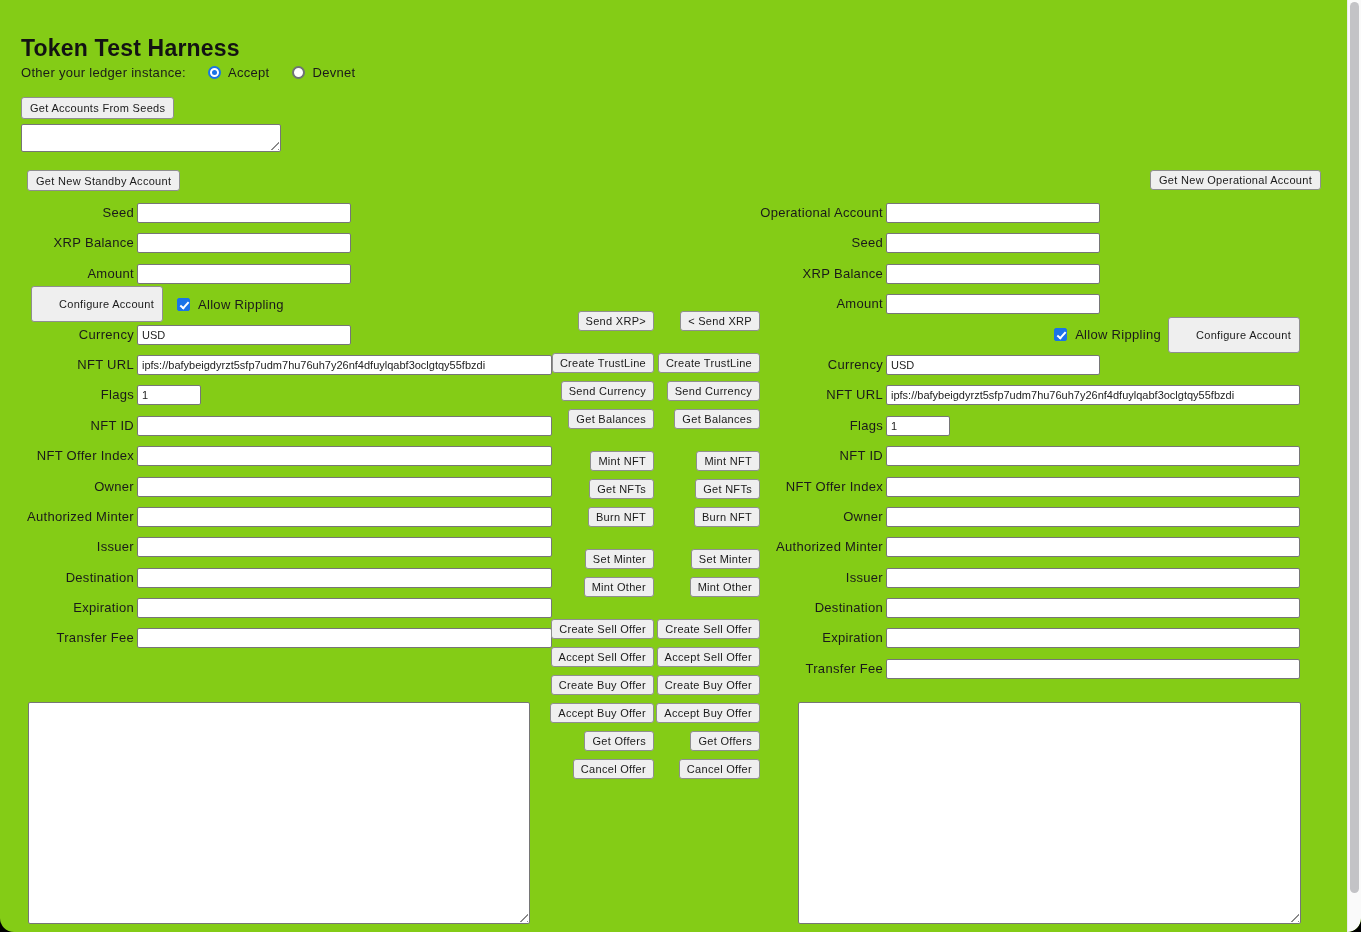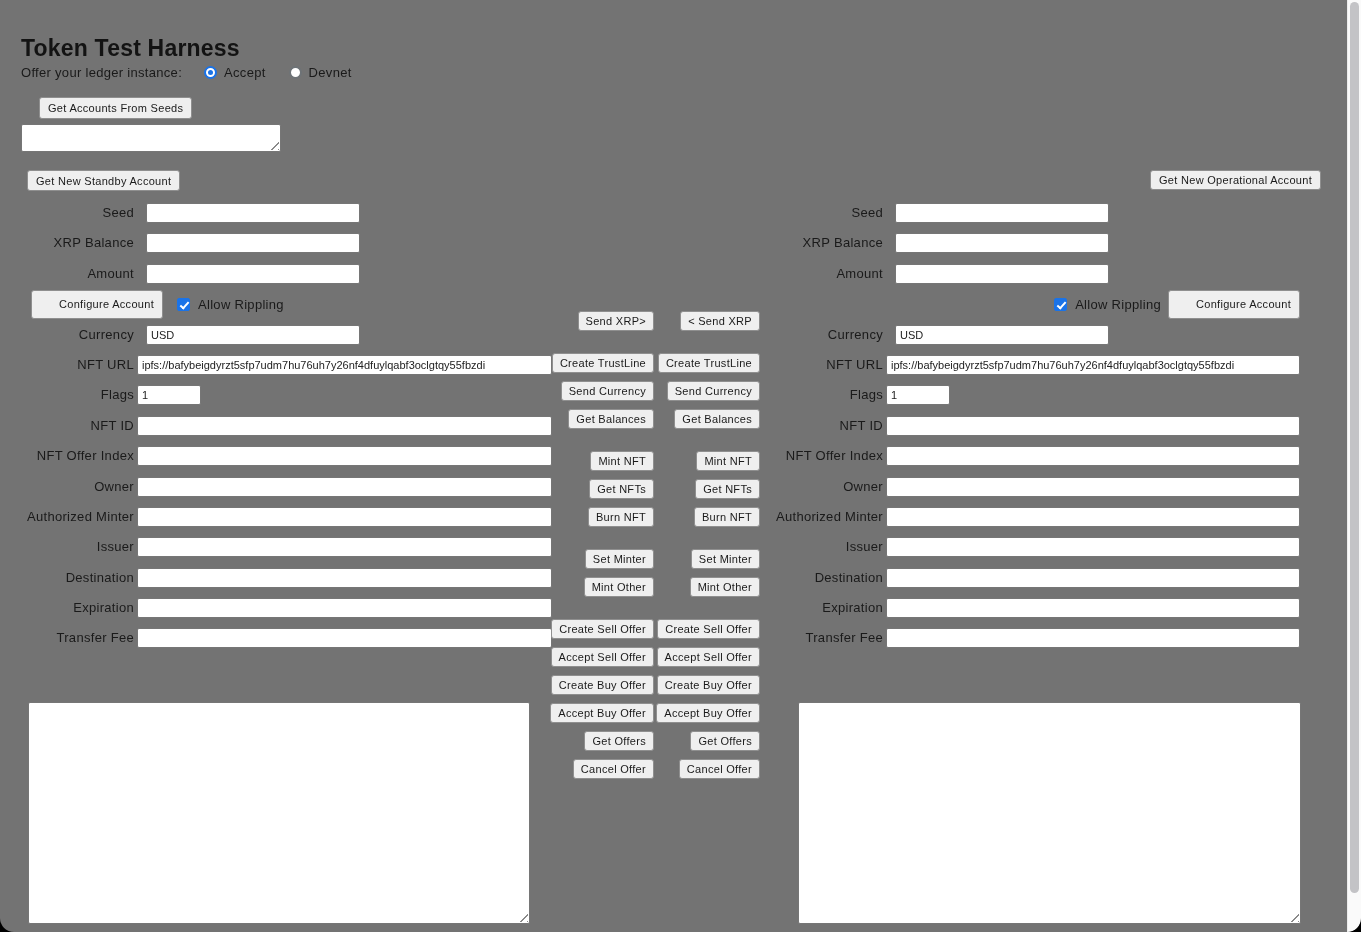--- a/index.html
+++ b/index.html
@@ -1,18 +1,18 @@
 <!DOCTYPE html>
 <html><head>
 <meta charset="utf-8">
 <style>
   html, body { margin:0; padding:0; background:#000; }
   .window {
     position:relative; width:1361px; height:932px;
-    background:#737373; overflow:hidden;
+    background:#84cc16; overflow:hidden;
     border-radius:0 0 14px 14px;
     font-family:"Liberation Sans", sans-serif;
     color:#1a1a1a;
   }
   .page-title {
     position:absolute; left:21px; top:20px;
     font-size:23px; font-weight:600; letter-spacing:0.2px; color:#131313;
   }
   
   .ledger-row {
@@ -45,39 +45,39 @@
   textarea.txt { resize:none; padding:2px 4px; }
   .ta-wrap { position:absolute; }
   .ta-wrap textarea { width:100%; height:100%; display:block; }
   .resize-handle {
     position:absolute; right:2px; bottom:2px; width:9px; height:9px;
     pointer-events:none;
     background:repeating-linear-gradient(135deg, transparent 0 2px, #8a8a8a 2px 3px, transparent 3px 5px);
     clip-path:polygon(100% 0, 100% 100%, 0 100%);
   }
   
-  .seeds-btn { position:absolute; left:39px; top:97px; }
+  .seeds-btn { position:absolute; left:21px; top:97px; }
   .seeds-ta { left:21px; top:124px; width:260px; height:28px; }
   .new-standby-btn { position:absolute; left:27px; top:170px; height:21px; }
   .new-operational-btn { position:absolute; left:1150px; top:170px; height:20px; }
   
   .form { position:absolute; top:203px; }
   .form-standby { left:21px; width:552px; }
   .form-operational { left:740px; width:560px; }
   .row { display:flex; align-items:flex-start; height:20px; margin-bottom:10.4px; }
   .lbl {
     text-align:right; font-size:13px; letter-spacing:0.3px; line-height:20px;
     padding-right:3px; white-space:nowrap; box-sizing:border-box; flex:none;
   }
   .form-standby .lbl { width:116px; }
   .form-operational .lbl { width:146px; }
-  .in-std { width:214px;margin-left:9px; } .in-wide { width:415px; } .in-small { width:64px; }
+  .in-std { width:214px; } .in-wide { width:415px; } .in-small { width:64px; }
   .form-operational .in-wide { width:414px; }
   .cfg-row { align-items:center; }
-  .cfg-row .btn { height:29px;padding-left:27px; }
+  .cfg-row .btn { height:36px;padding-left:27px; }
   .cfg-left .btn { margin-left:10px; }
   .cfg-right { justify-content:flex-end; }
   .checkbox {
     width:13px; height:13px; border:1px solid #8f8f8f; border-radius:2px;
     position:relative; background:#fff; box-sizing:border-box; flex:none;
   }
   .cfg-left .checkbox { margin-left:14px; }
   .checkbox[data-checked="true"] { background:#1a73e8; border-color:#1a73e8; }
   .checkbox[data-checked="true"]::after {
     content:""; position:absolute; left:4px; top:1px; width:3px; height:7px;
@@ -108,21 +108,21 @@
   }
 </style>
 </head>
 <body>
 
 <div class="window">
 
   <h1 class="page-title">Token Test Harness</h1>
 
   <div class="ledger-row">
-    <span class="ledger-prompt">Offer your ledger instance:</span>
+    <span class="ledger-prompt">Other your ledger instance:</span>
     <span class="radio-opt">
       <span class="radio" data-checked="true"></span>
       <span>Accept</span>
     </span>
     <span class="radio-opt">
       <span class="radio" data-checked="false"></span>
       <span>Devnet</span>
     </span>
   </div>
 
@@ -194,20 +194,24 @@
       <input type="text" class="txt in-wide" value="" style="">
     </div>
     <div class="row">
       <label class="lbl">Transfer Fee</label>
       <input type="text" class="txt in-wide" value="" style="">
     </div>
   </div>
 
   <div class="form form-operational">
     <div class="row">
+      <label class="lbl">Operational Account</label>
+      <input type="text" class="txt in-std" value="" style="">
+    </div>
+    <div class="row">
       <label class="lbl">Seed</label>
       <input type="text" class="txt in-std" value="" style="">
     </div>
     <div class="row">
       <label class="lbl">XRP Balance</label>
       <input type="text" class="txt in-std" value="" style="">
     </div>
     <div class="row">
       <label class="lbl">Amount</label>
       <input type="text" class="txt in-std" value="" style="">

